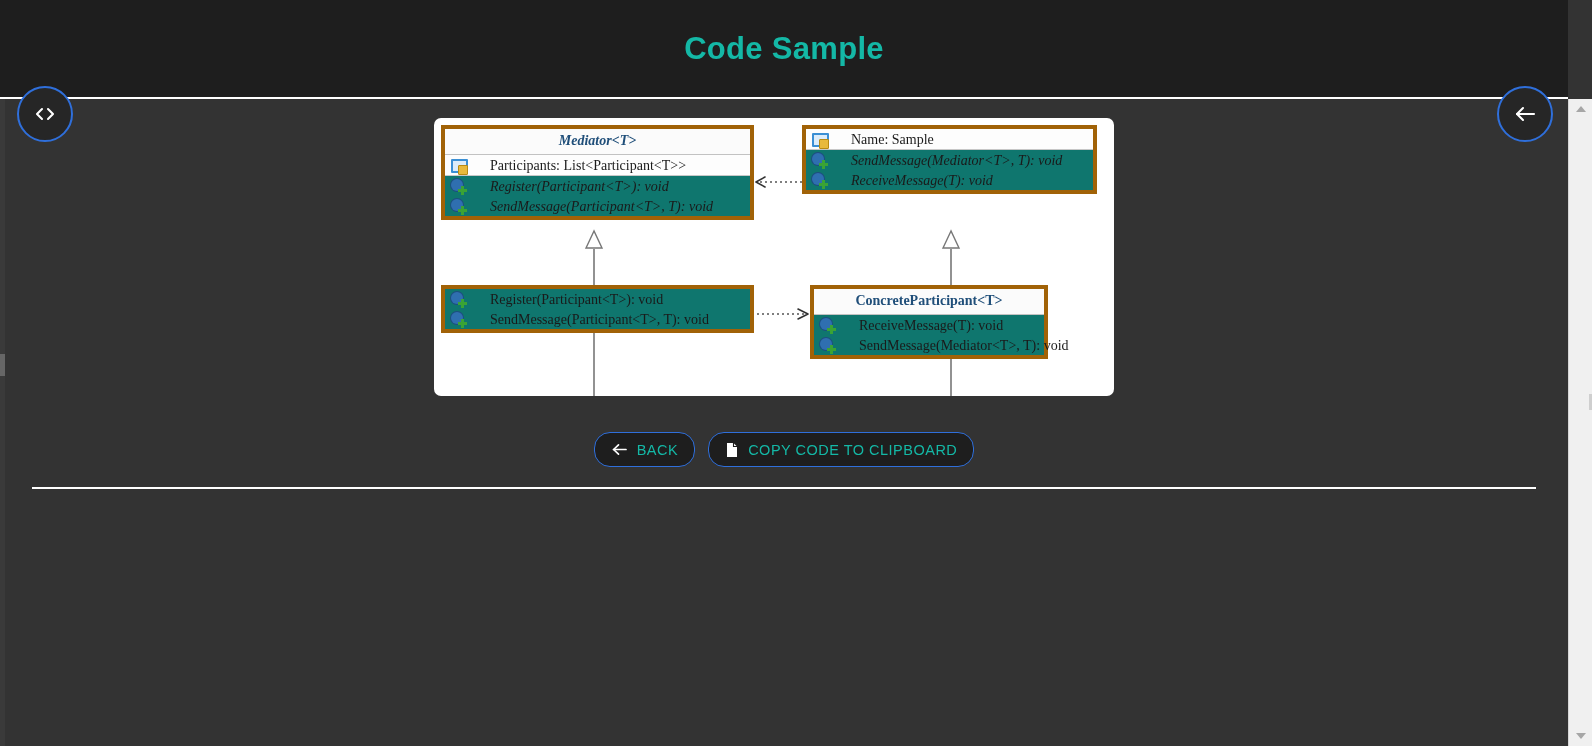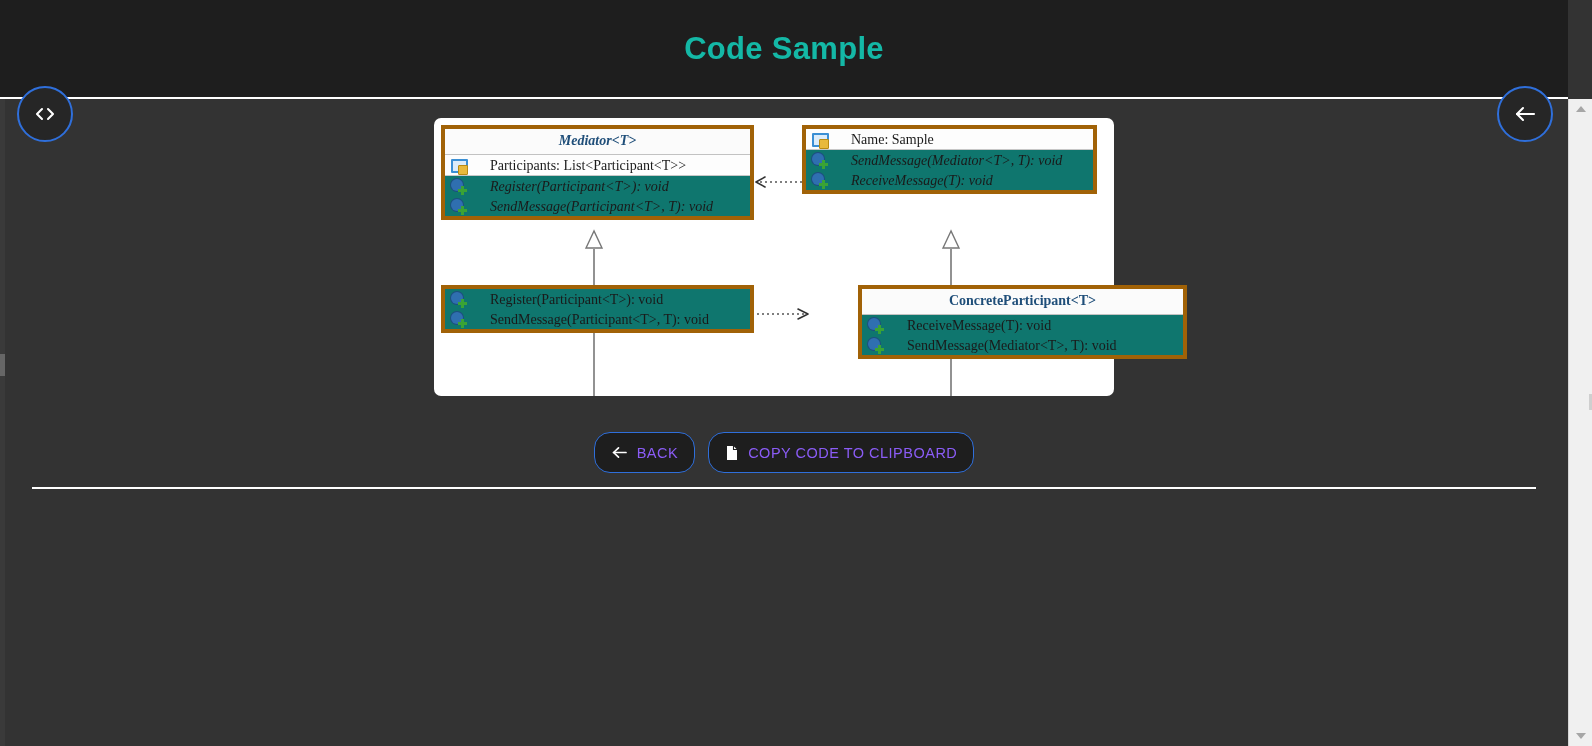--- a/index.html
+++ b/index.html
@@ -134,26 +134,26 @@
   .wires { position: absolute; inset: 0; pointer-events: none; }
 
   
   .actions {
     position: absolute; left: 0; top: 331px;
     width: 1568px;
     display: flex; justify-content: center; align-items: center; gap: 13px;
   }
   .pill {
     display: inline-flex; align-items: center; gap: 9px;
-    height: 41px;
+    height: 35px;
     padding: 0 16px;
     border-radius: 16px;
     background: #1e1e1e;
     border: 1.6px solid #2f6fdb;
-    color: #8b5cf6;
+    color: #14b8a6;
     font-size: 14.5px;
     letter-spacing: .5px;
     cursor: pointer;
     white-space: nowrap;
     text-align: center;
   }
   .pill svg { display:block; }
 
   
   .divider {
@@ -287,21 +287,21 @@
             <span class="ico meth"></span>
             <span class="txt">Register(Participant&lt;T&gt;): void</span>
           </div>
           <div class="row">
             <span class="ico meth"></span>
             <span class="txt">SendMessage(Participant&lt;T&gt;, T): void</span>
           </div>
         </div>
       </div>
 
-      <div class="cls" style="left:376px; top:167px; width:329px;margin-left:48px;">
+      <div class="cls" style="left:376px; top:167px; width:238px;">
         <div class="title">ConcreteParticipant&lt;T&gt;</div>
         <div class="section methods" style="border-top:none;">
           <div class="row">
             <span class="ico meth"></span>
             <span class="txt">ReceiveMessage(T): void</span>
           </div>
           <div class="row">
             <span class="ico meth"></span>
             <span class="txt">SendMessage(Mediator&lt;T&gt;, T): void</span>
           </div>

